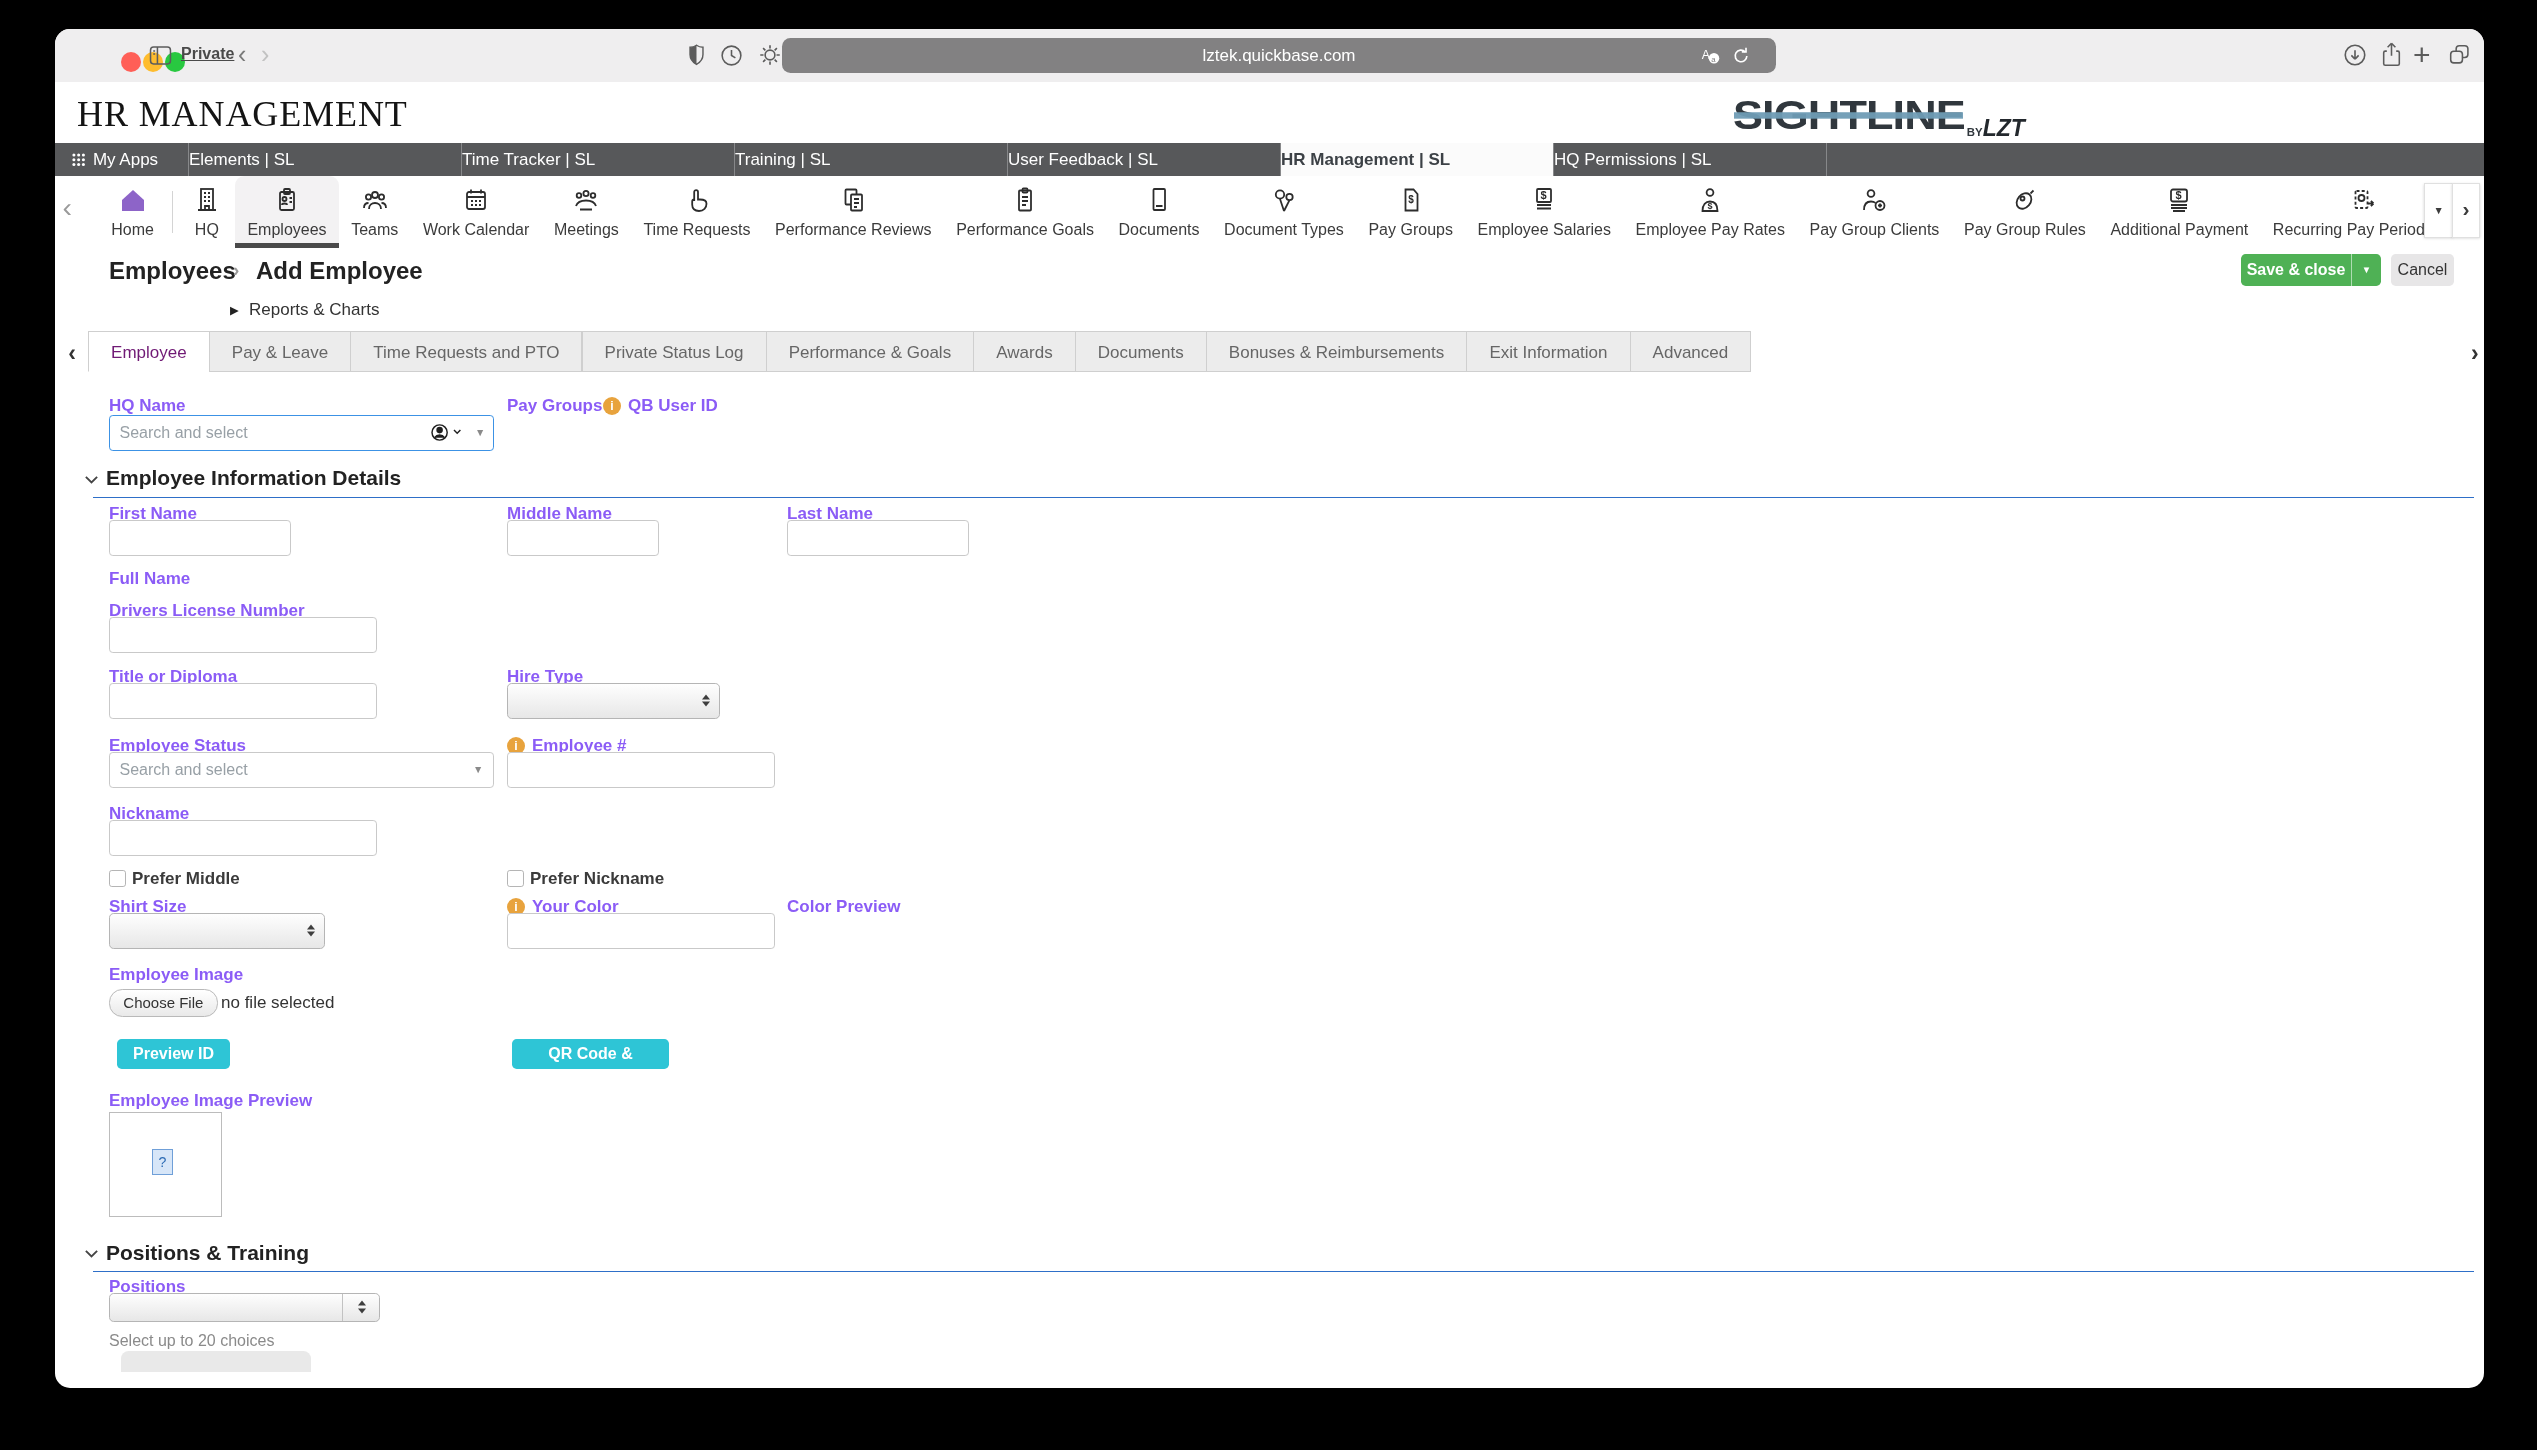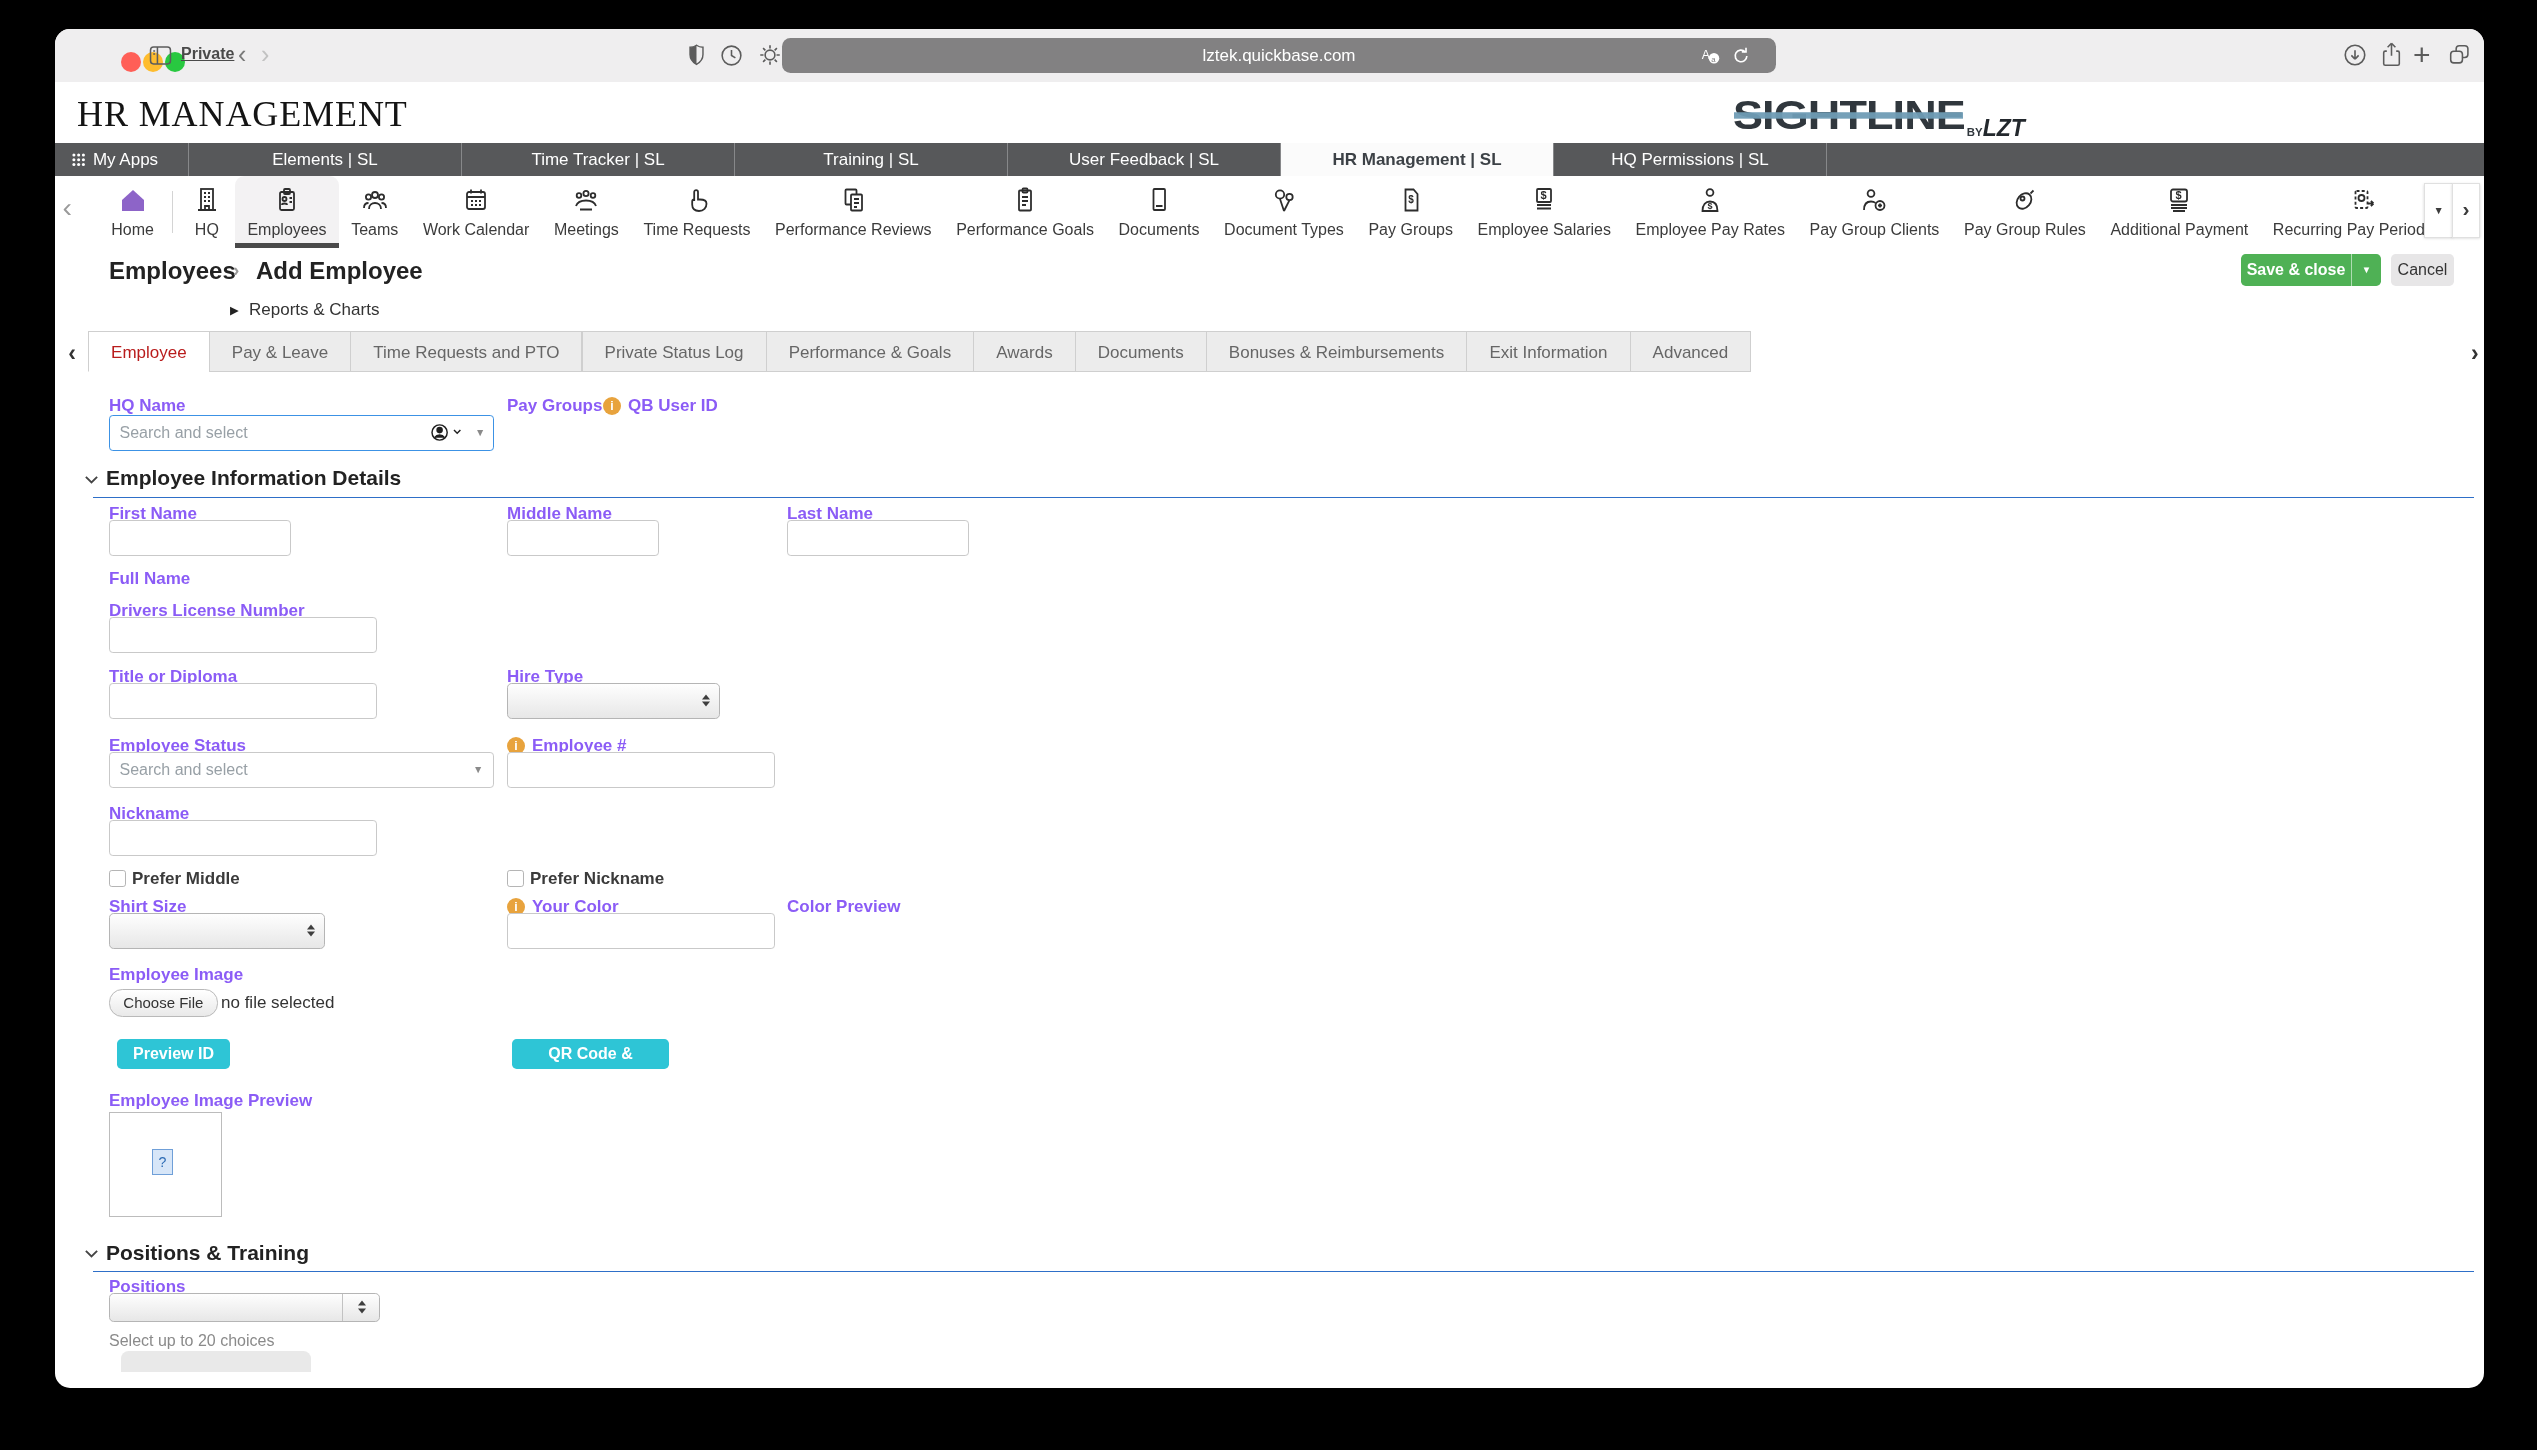--- a/index.html
+++ b/index.html
@@ -36,21 +36,21 @@
   .hdrbtn.excl::after{content:"!";font-size:19px;line-height:29px;}
   .hdr-star{position:absolute;top:66px;font-size:28.5px;color:#2c2c2e;}
   .hdr-star::after{content:"★";}
   .hdr-sep{position:absolute;top:70px;font-size:23px;color:#c9c9c9;}
   .greeting{position:absolute;top:75px;font-size:16px;color:#44484c;}
   .greet-caret{position:absolute;top:76px;font-size:10.4px;color:#444;}
   .caret-dn::after{content:"▼";}
 
   
   .apptabs{position:absolute;left:0;top:114px;width:100%;height:33px;background:#57585a;display:flex;}
-  .apptab{height:33px;line-height:33px;text-align:center;color:#fff;font-size:17px;border-right:0.9px solid #87888a;box-sizing:border-box;white-space:nowrap;}
+  .apptab{height:33px;line-height:33px;color:#fff;font-size:17px;border-right:0.9px solid #87888a;box-sizing:border-box;white-space:nowrap;}
   .apptab.first{width:134px;text-align:left;padding-left:17px;}
   .apptab.std{width:273px;}
   .apptab.active{background:#fbfbfb;color:#3c4146;font-weight:bold;}
   .gridic{display:inline-block;vertical-align:-1.9px;margin-right:7.6px;}
 
   
   .iconrow{position:absolute;left:0;top:147px;width:100%;height:72px;background:#fff;white-space:nowrap;overflow:hidden;}
   .rowchev{position:absolute;left:7.6px;top:15px;font-size:28.5px;color:#9a9a9a;z-index:3;}
   .tiles{position:absolute;left:44px;top:0;height:72px;display:flex;align-items:stretch;}
   .tile{display:flex;flex-direction:column;align-items:center;justify-content:center;padding:0 12.3px;cursor:pointer;}
@@ -68,21 +68,21 @@
   .crumbsep{position:absolute;font-size:19px;color:#9b9b9b;font-weight:bold;}
   .reports{position:absolute;font-size:17px;color:#333;}
   .tri-r::after{content:"▶";}
   .btn-save{position:absolute;left:2186px;top:225px;width:110px;height:32px;background:#4fb155;border-radius:4.7px 0 0 4.7px;color:#fff;font-weight:bold;font-size:16px;text-align:center;line-height:32px;}
   .btn-savecaret{position:absolute;left:2296px;top:225px;width:29px;height:32px;background:#4fb155;border-left:0.9px solid rgba(255,255,255,.55);border-radius:0 4.7px 4.7px 0;color:#fff;font-size:9.5px;text-align:center;line-height:32px;}
   .btn-cancel{position:absolute;left:2336px;top:225px;width:63px;height:32px;background:#e7e6e7;border-radius:4.7px;color:#333;font-size:16px;text-align:center;line-height:32px;}
 
   
   .formtabs{position:absolute;left:34px;top:302px;height:41px;display:flex;}
   .ftab{height:41px;line-height:41px;padding:0 22px;font-size:17px;color:#666;background:#ececec;border:0.9px solid #cfcfcf;margin-left:-0.9px;box-sizing:border-box;white-space:nowrap;}
-  .ftab.active{background:#fff;color:#b91c1c;border-bottom-color:#fff;}
+  .ftab.active{background:#fff;color:#701a75;border-bottom-color:#fff;}
   .ftchev{position:absolute;font-size:23px;color:#333;font-weight:bold;}
 
   
   .lbl{position:absolute;font-size:17px;font-weight:bold;color:#8b5cf6;white-space:nowrap;}
   .inp{position:absolute;border:0.9px solid #c9c9c9;border-radius:3.8px;background:#fff;font-family:"Liberation Sans",sans-serif;font-size:16px;padding:0 9.5px;color:#333;box-sizing:border-box;height:36px;outline:none;}
   .inp::placeholder{color:#98a0a6;}
   .inp.focus{border:1.9px solid #3c92e5;}
   .sel{position:absolute;background:linear-gradient(#fefefe,#e7e7e7);border:0.9px solid #b5b5b5;border-radius:4.7px;box-sizing:border-box;height:36px;}
   .stp{position:absolute;right:9.5px;top:50%;transform:translateY(-50%);display:flex;flex-direction:column;gap:2.8px;}
   .stp i{width:0;height:0;border-left:4.3px solid transparent;border-right:4.3px solid transparent;display:block;}

